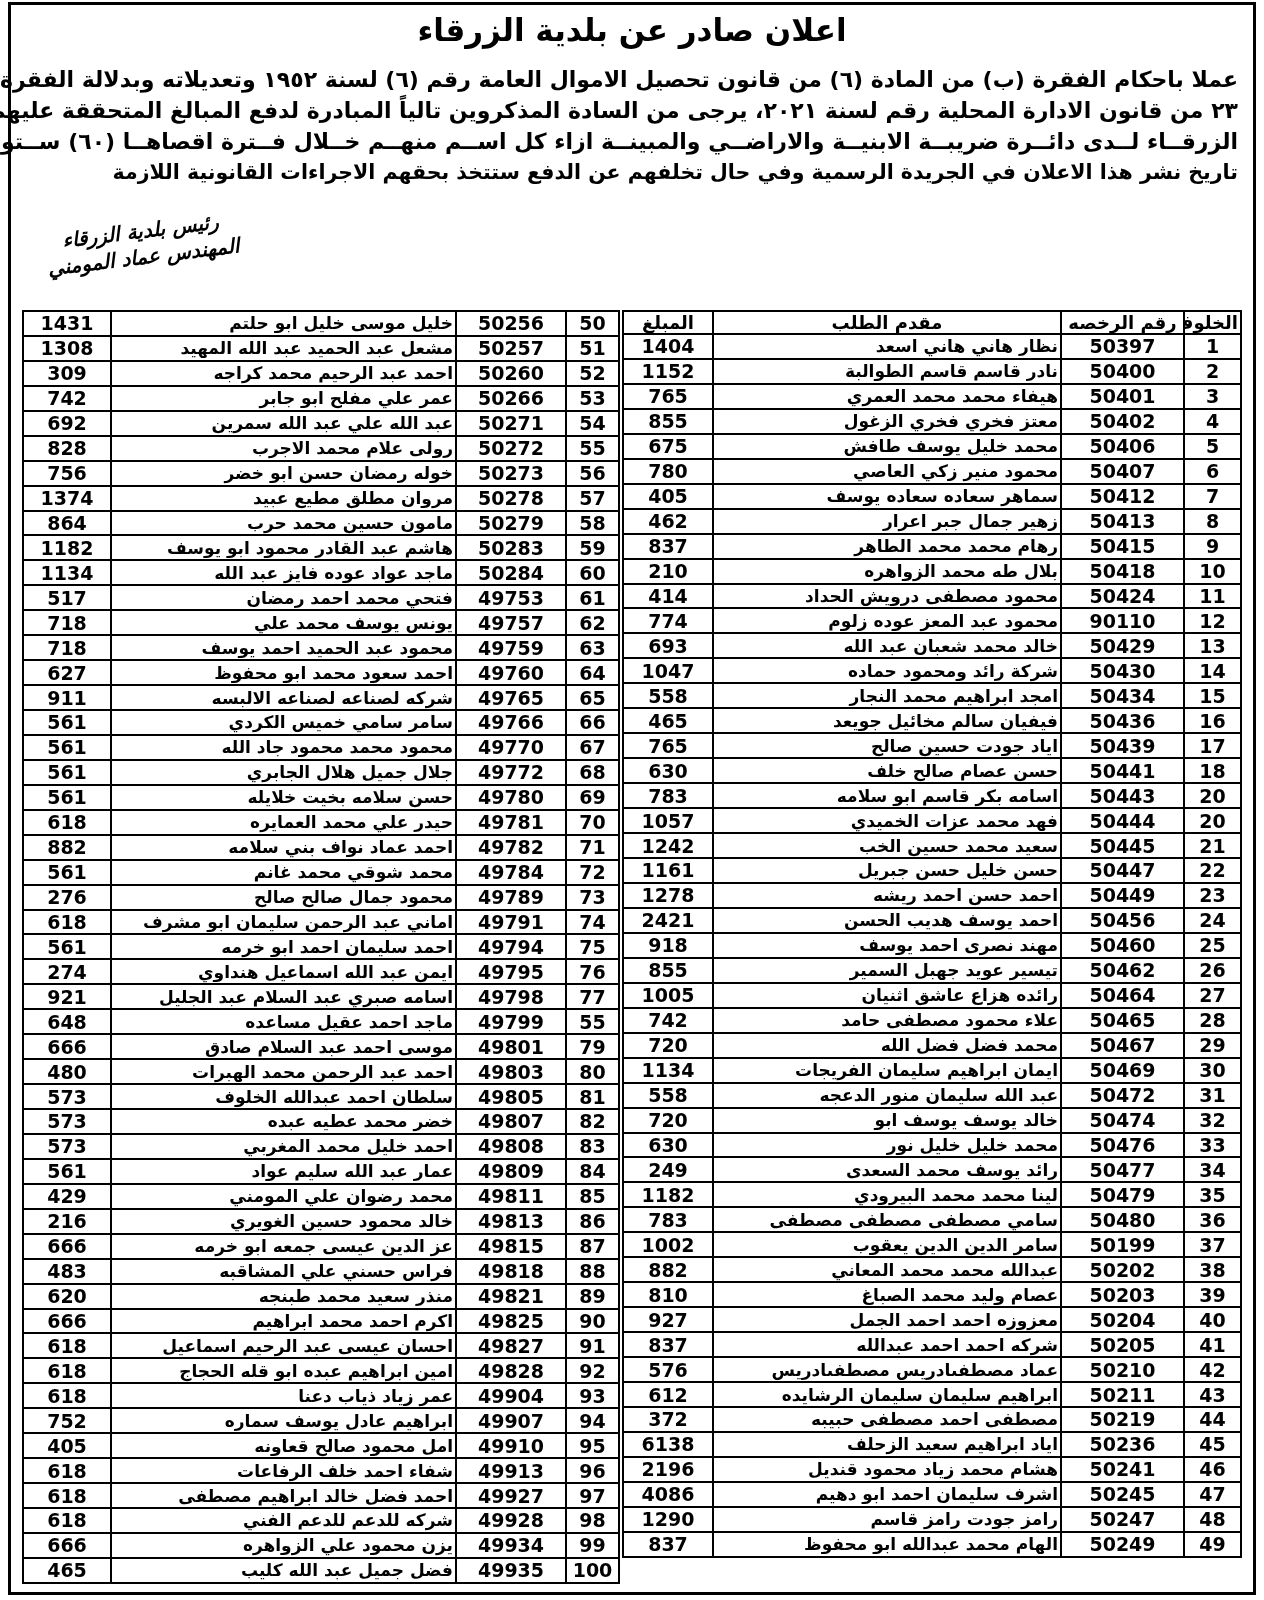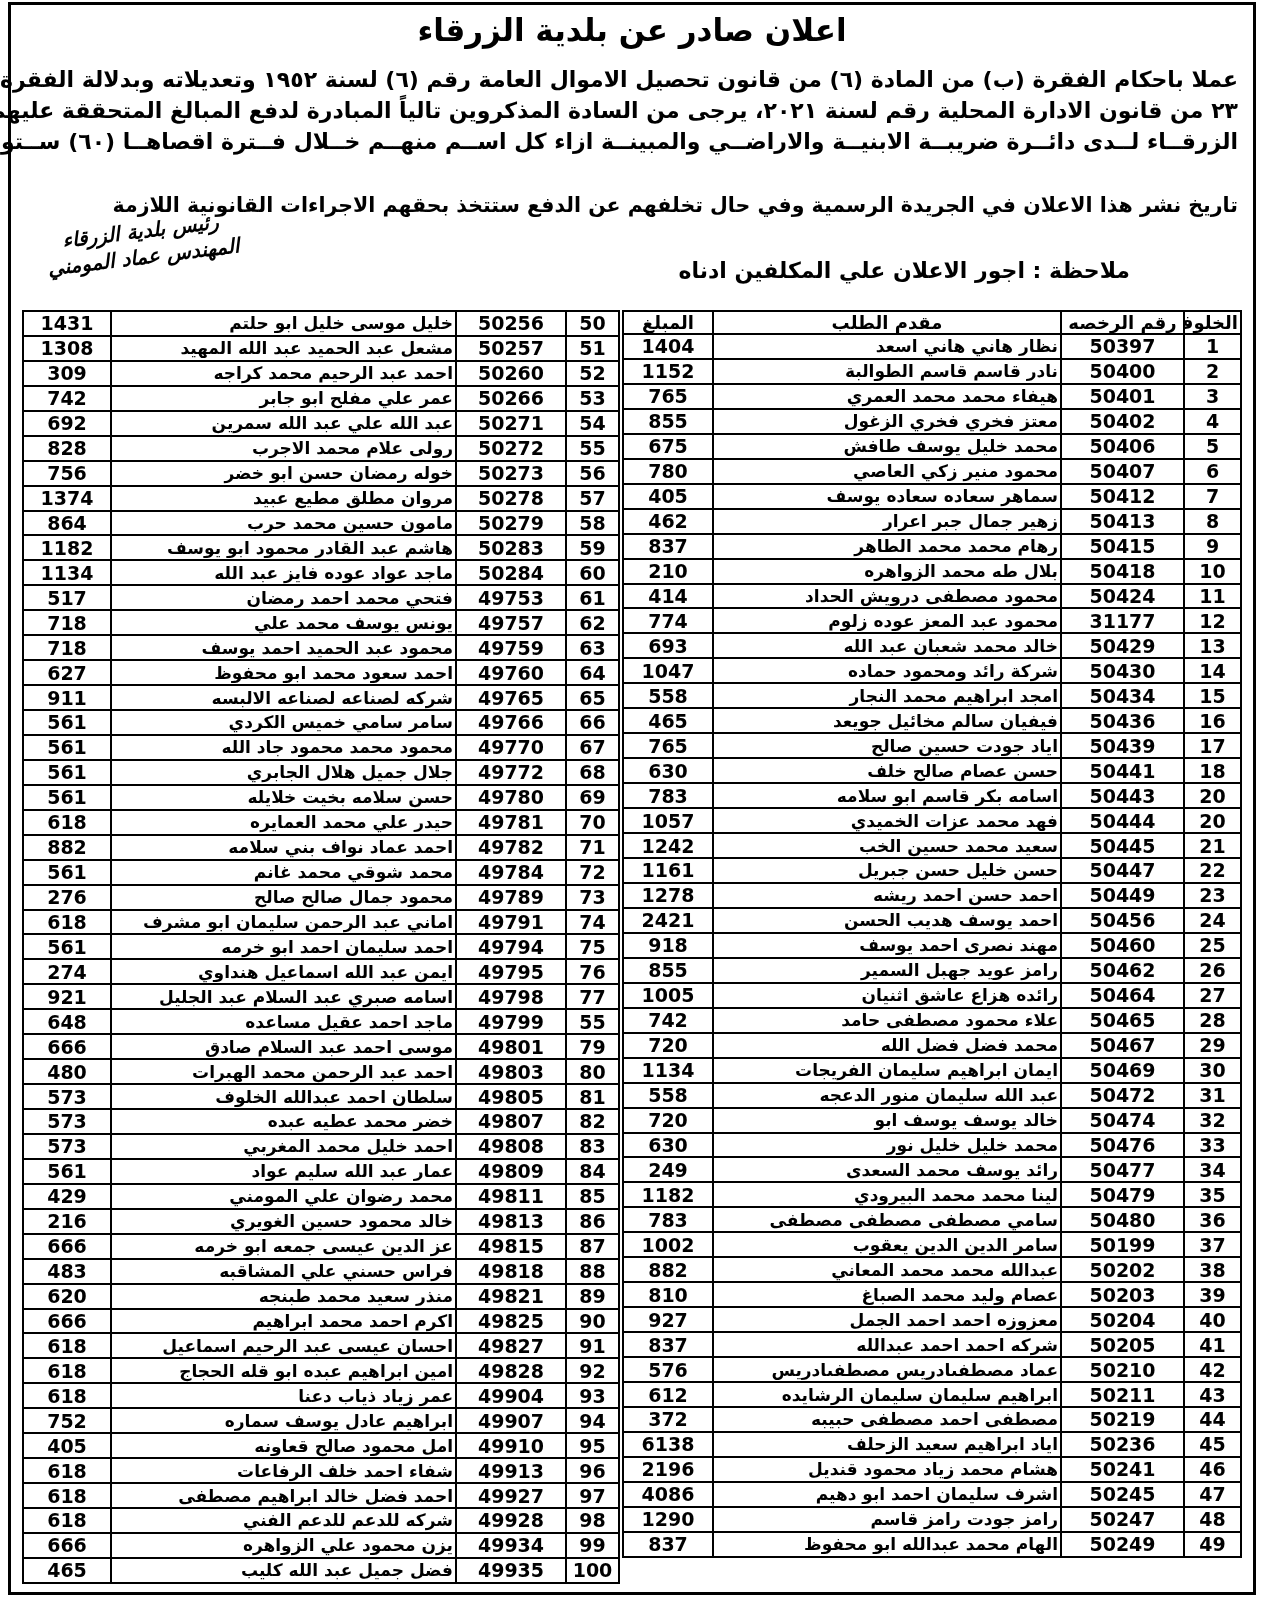--- a/index.html
+++ b/index.html
@@ -38,21 +38,20 @@
     line-height: 31px;
     text-align: justify;
     text-align-last: justify;
     white-space: nowrap;
   }
   .intro-line.last {
     text-align: right;
     text-align-last: right;
     font-size: 20.5px;
     white-space: normal;
-    margin-top: 33px;
   }
   .signature {
     position: absolute;
     top: 218px; left: 22px;
     width: 240px;
     text-align: center;
     font-weight: bold;
     font-style: italic;
     font-size: 20px;
     line-height: 26px;
@@ -101,21 +100,20 @@
     <span class="intro-line">٢٣ من قانون الادارة المحلية رقم لسنة ٢٠٢١، يرجى من السادة المذكروين تالياً المبادرة لدفع المبالغ المتحققة عليهم لحساب بلدية</span>
     <span class="intro-line">الزرقــاء لــدى دائــرة ضريبــة الابنيــة والاراضــي والمبينــة ازاء كل اســم منهــم خــلال فــترة اقصاهــا (٦٠) ســتون يومــا مــن</span>
     <span class="intro-line last">تاريخ نشر هذا الاعلان في الجريدة الرسمية وفي حال تخلفهم عن الدفع ستتخذ بحقهم الاجراءات القانونية اللازمة</span>
   </div>
 
   <div class="signature">
     <div>رئيس بلدية الزرقاء</div>
     <div>المهندس عماد المومني</div>
   </div>
 
-  <div class="note">ملاحظة : اجور الاعلان علي المكلفين ادناه</div>
 
   <table class="roster" id="table-right">
     <colgroup>
       <col style="width:57px">
         <col style="width:123px">
         <col style="width:348px">
         <col style="width:90px">
     </colgroup>
     <thead>
       <tr>
@@ -187,21 +185,21 @@
           <td class="c-amount">210</td>
         </tr>
         <tr>
           <td class="c-num">11</td>
           <td class="c-license">50424</td>
           <td class="c-name">محمود مصطفى درويش الحداد</td>
           <td class="c-amount">414</td>
         </tr>
         <tr>
           <td class="c-num">12</td>
-          <td class="c-license">31177</td>
+          <td class="c-license">90110</td>
           <td class="c-name">محمود عبد المعز عوده زلوم</td>
           <td class="c-amount">774</td>
         </tr>
         <tr>
           <td class="c-num">13</td>
           <td class="c-license">50429</td>
           <td class="c-name">خالد محمد شعبان عبد الله</td>
           <td class="c-amount">693</td>
         </tr>
         <tr>
@@ -272,21 +270,21 @@
         </tr>
         <tr>
           <td class="c-num">25</td>
           <td class="c-license">50460</td>
           <td class="c-name">مهند نصرى احمد يوسف</td>
           <td class="c-amount">918</td>
         </tr>
         <tr>
           <td class="c-num">26</td>
           <td class="c-license">50462</td>
-          <td class="c-name">رامز عويد جهبل السمير</td>
+          <td class="c-name">تيسير عويد جهبل السمير</td>
           <td class="c-amount">855</td>
         </tr>
         <tr>
           <td class="c-num">27</td>
           <td class="c-license">50464</td>
           <td class="c-name">رائده هزاع عاشق اثنيان</td>
           <td class="c-amount">1005</td>
         </tr>
         <tr>
           <td class="c-num">28</td>

